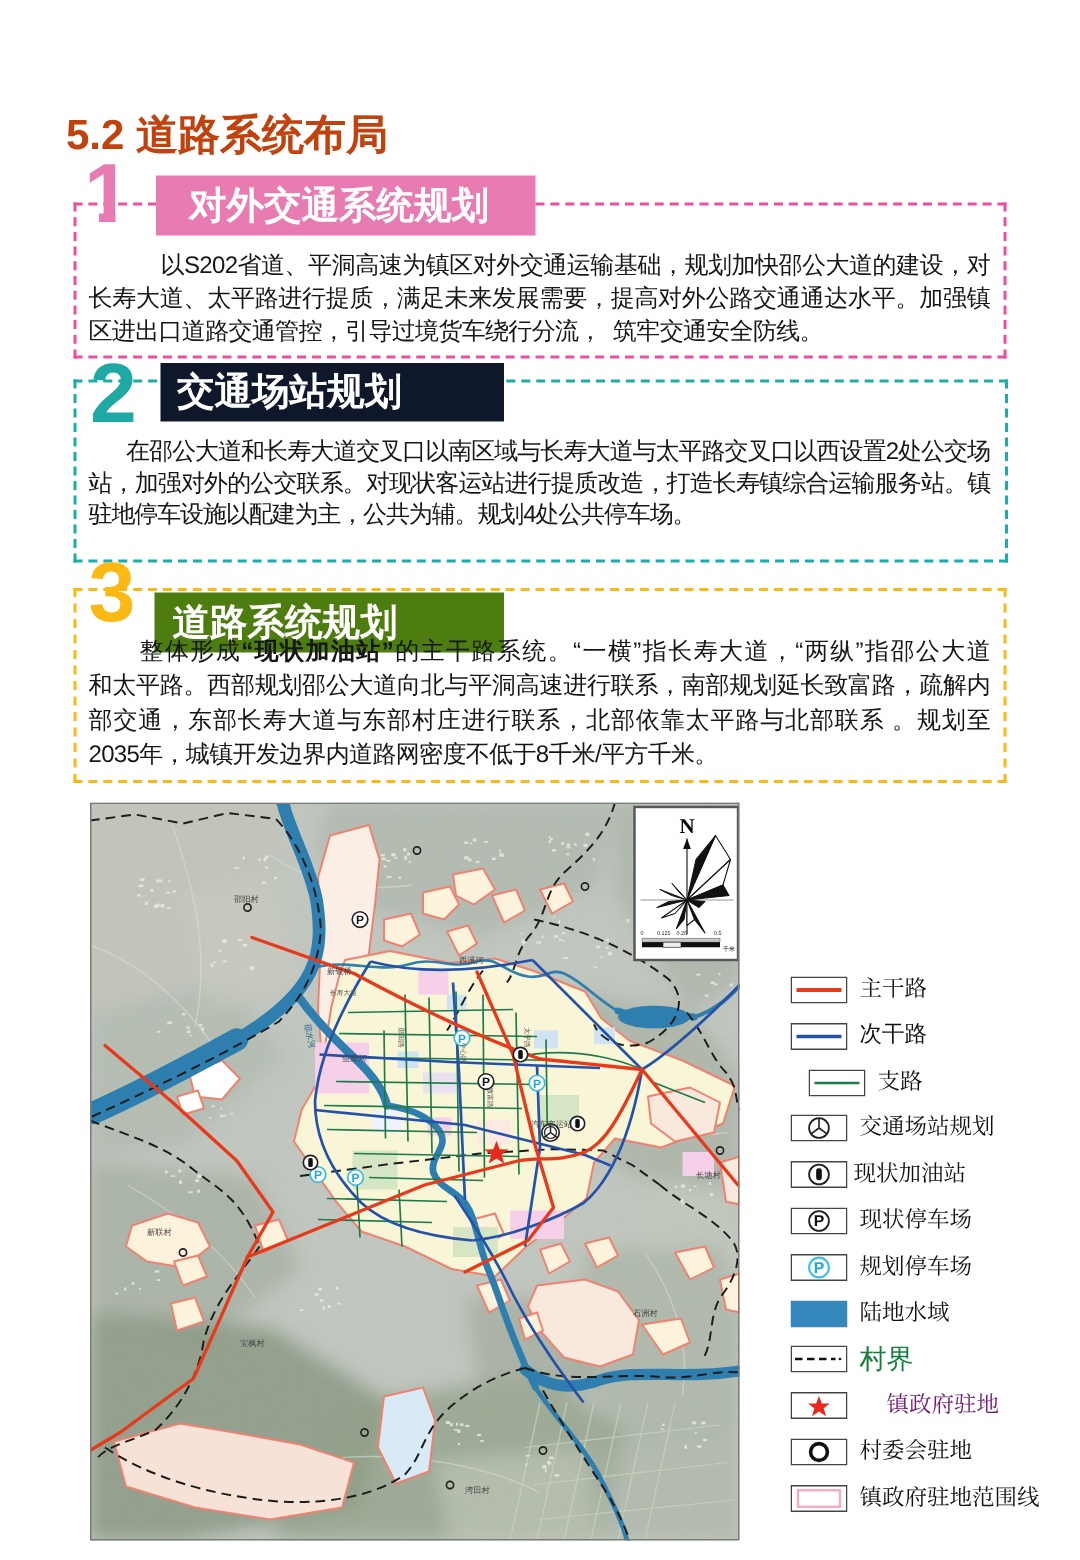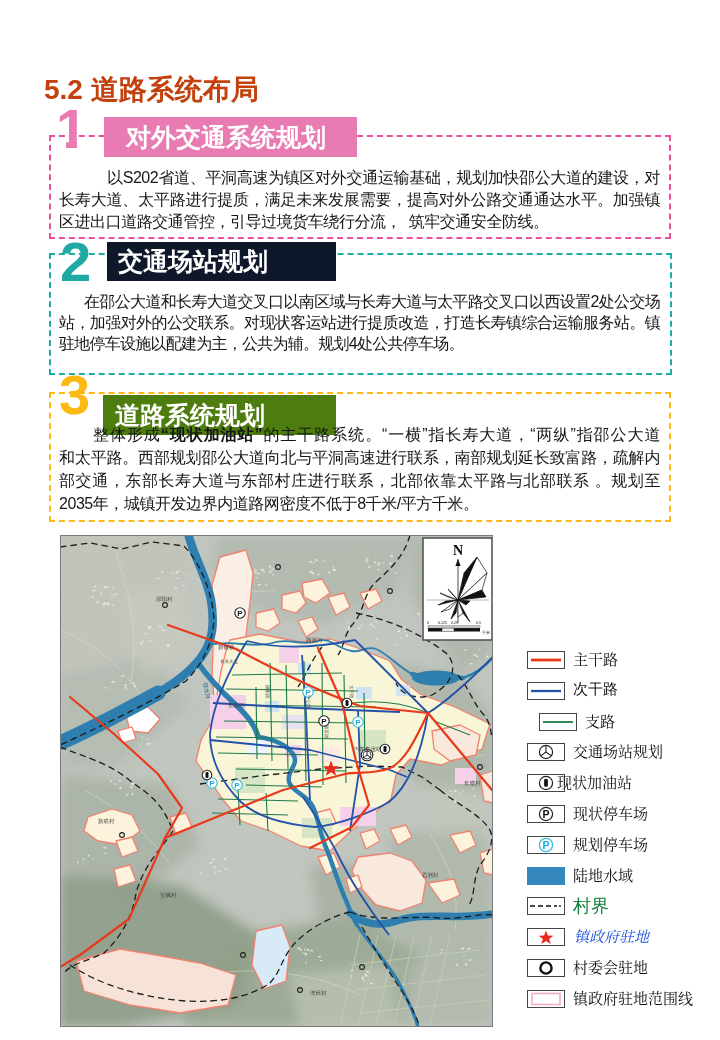--- a/index.html
+++ b/index.html
@@ -546,21 +546,21 @@
     </div>
 
 <div style="position:absolute;left:0px;top:239.2px;width:190px;height:18px;">
       <div style="position:absolute;left:0;top:0;">
         <svg width="38" height="18" style="display:block">
           <rect x="0.5" y="0.5" width="37" height="17" fill="#ffffff" stroke="#444" stroke-width="1"></rect>
           <circle cx="19" cy="9" r="6.6" fill="none" stroke="#222" stroke-width="1.2"></circle>
           <rect x="17.1" y="4.8" width="3.8" height="8" rx="1.6" fill="#111"></rect>
         </svg>
       </div>
-      <div style="position:absolute;left:30px;top:0px;height:18px;line-height:18px;font-family:'Liberation Serif','Noto Serif CJK SC',serif;font-size:15px;color:#111;white-space:nowrap;">现状加油站</div>
+      <div style="position:absolute;left:42px;top:0px;height:18px;line-height:18px;font-family:'Liberation Serif','Noto Serif CJK SC',serif;font-size:15px;color:#111;white-space:nowrap;">现状加油站</div>
     </div>
 
 <div style="position:absolute;left:0px;top:270.0px;width:190px;height:18px;">
       <div style="position:absolute;left:0;top:0;">
         <svg width="38" height="18" style="display:block">
           <rect x="0.5" y="0.5" width="37" height="17" fill="#ffffff" stroke="#444" stroke-width="1"></rect>
           <circle cx="19" cy="9" r="6.6" fill="none" stroke="#222" stroke-width="1.2"></circle>
           <text x="19" y="12.6" font-size="10.5" font-weight="bold" text-anchor="middle" fill="#111" font-family="Liberation Sans,sans-serif">P</text>
         </svg>
       </div>
@@ -598,21 +598,21 @@
       <div style="position:absolute;left:46px;top:0px;height:18px;line-height:18px;font-family:Liberation Sans, sans-serif;font-size:18px;color:#15803d;white-space:nowrap;">村界</div>
     </div>
 
 <div style="position:absolute;left:0px;top:393.2px;width:190px;height:18px;">
       <div style="position:absolute;left:0;top:0;">
         <svg width="38" height="18" style="display:block">
           <rect x="0.5" y="0.5" width="37" height="17" fill="#ffffff" stroke="#444" stroke-width="1"></rect>
           <path d="M19,2.6 L20.9,7.6 L26.3,7.7 L22.1,10.9 L23.7,16.1 L19,13 L14.3,16.1 L15.9,10.9 L11.7,7.7 L17.1,7.6 Z" fill="#e8281b"></path>
         </svg>
       </div>
-      <div style="position:absolute;left:47px;top:0px;height:18px;line-height:18px;font-family:'Liberation Serif','Noto Serif CJK SC',serif;font-size:15px;color:#1d4ed8;white-space:nowrap;font-style:italic;">镇政府驻地</div>
+      <div style="position:absolute;left:64px;top:0px;height:18px;line-height:18px;font-family:'Liberation Serif','Noto Serif CJK SC',serif;font-size:15px;color:#701a75;white-space:nowrap;">镇政府驻地</div>
     </div>
 
 <div style="position:absolute;left:0px;top:454.8px;width:190px;height:18px;">
       <div style="position:absolute;left:0;top:0;">
         <svg width="38" height="18" style="display:block">
           <rect x="0.5" y="0.5" width="37" height="17" fill="#ffffff" stroke="#444" stroke-width="1"></rect>
           <rect x="5" y="3.5" width="28" height="11" fill="#fff" stroke="#f2aebe" stroke-width="1.6"></rect>
         </svg>
       </div>
       <div style="position:absolute;left:46px;top:0px;height:18px;line-height:18px;font-family:'Liberation Serif','Noto Serif CJK SC',serif;font-size:15px;color:#111;white-space:nowrap;">镇政府驻地范围线</div>

